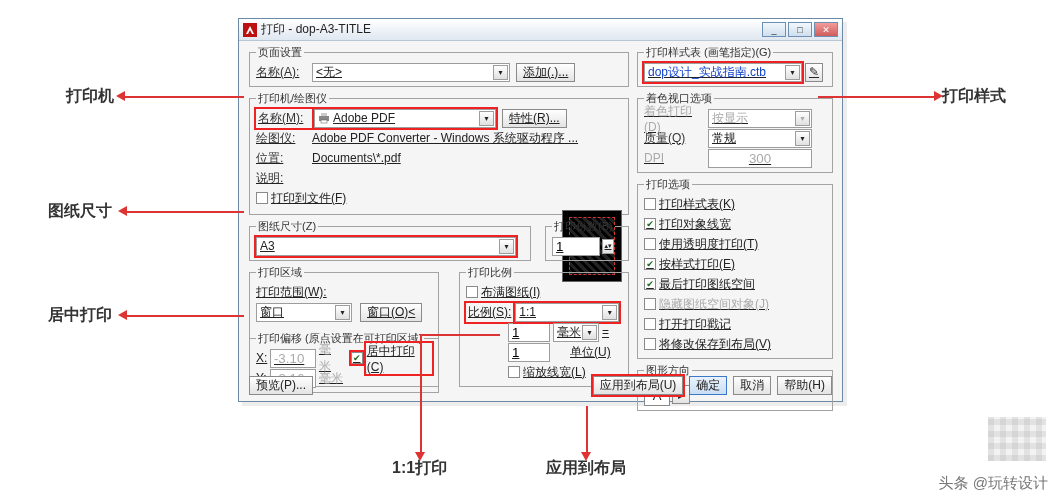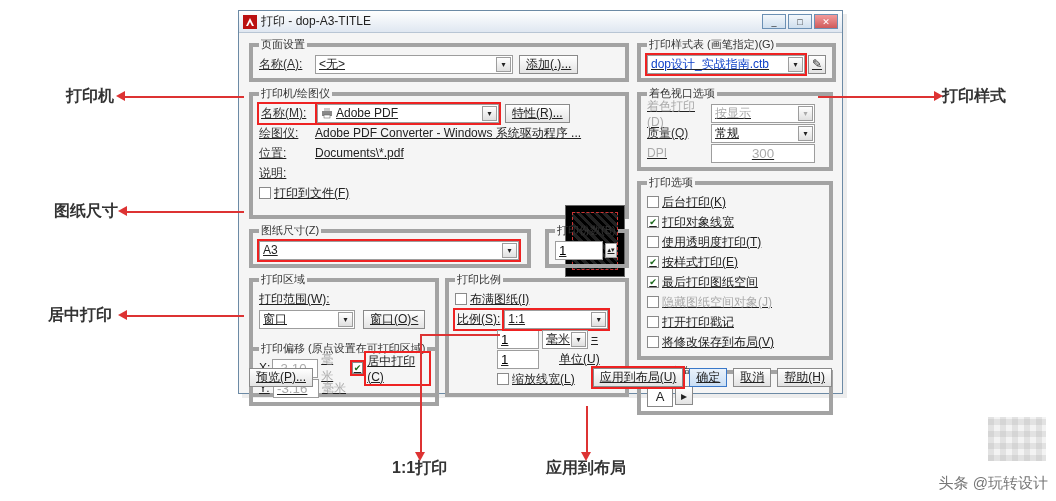--- a/index.html
+++ b/index.html
@@ -1,40 +1,40 @@
 <!DOCTYPE html>
 <html><head>
 <meta charset="utf-8">
 <style>
   * { box-sizing: border-box; font-family: "Microsoft YaHei", SimSun, sans-serif; }
   body { margin:0; background:#fff; width:1056px; height:501px; position:relative; font-size:12px; color:#222; }
-  .dialog { position:absolute; left:238px; top:10px; width:605px; height:384px; background:#f5f5f5; border:1px solid #6c8aa5; box-shadow:4px 4px 0 rgba(0,0,0,.07); }
+  .dialog { position:absolute; left:238px; top:18px; width:605px; height:384px; background:#f5f5f5; border:1px solid #6c8aa5; box-shadow:4px 4px 0 rgba(0,0,0,.07); }
   .titlebar { height:22px; background:linear-gradient(#fff,#dfe7f1); border-bottom:1px solid #b8c5d4; display:flex; align-items:center; padding:0 4px; }
   .titlebar .logo { width:14px; height:14px; margin-right:4px; display:flex; }
   .titlebar .ttl { flex:1; }
   .titlebar .btn { width:24px; height:15px; margin-left:2px; border:1px solid #6b90b4; background:linear-gradient(#f3f7fb,#cfdfee); font-size:9px; display:flex; align-items:center; justify-content:center; }
   .titlebar .btn.close { background:linear-gradient(#f39b9b,#cf5b5b); color:#fff; }
   .body { padding:6px 10px 6px 10px; height:calc(100% - 22px); position:relative; }
-  fieldset { border:4px solid #a3a3a3; margin:0 0 4px 0; padding:2px 6px 4px 6px; position:relative; }
+  fieldset { border:1px solid #a3a3a3; margin:0 0 4px 0; padding:2px 6px 4px 6px; position:relative; }
   legend { padding:0 2px; font-size:11px; color:#333; }
   .row { display:flex; align-items:center; height:20px;text-decoration:underline; }
   .lbl { width:56px; color:#333; }
   .combo { height:19px; border:1px solid #9d9d9d; background:#fff; display:flex; align-items:center; padding:0 3px; flex:1; position:relative; }
   .combo .arr, .arrbtn { width:15px; height:15px; border:1px solid #9d9d9d; background:linear-gradient(#fff,#e0e0e0); font-size:8px; display:flex; align-items:center; justify-content:center; position:absolute; right:1px; top:1px; }
   .btn2 { height:19px; border:1px solid #8a8a8a; background:linear-gradient(#fff,#e3e3e3); padding:0 6px; display:flex; align-items:center; }
   .ck { width:12px; height:12px; border:1px solid #8a8a8a; background:#fff; margin-right:3px; display:flex; align-items:center; justify-content:center; font-size:9px; color:#1c6a1c;}
   .ck.on::after{content:"✔";}
   .radio{width:11px;height:11px;border:1px solid #7a7a7a;border-radius:50%;margin-right:3px;display:inline-flex;align-items:center;justify-content:center;}
   .radio.on::after{content:"";width:5px;height:5px;background:#2b66a2;border-radius:50%;}
   .num { height:19px; border:1px solid #9d9d9d; background:#fff; padding:0 3px; width:54px; }
   .leftcol{position:absolute;left:10px;top:4px;width:380px;}
   .rightcol{position:absolute;left:398px;top:4px;width:196px;}
   .preview{position:absolute;left:312px;top:104px;width:60px;height:72px;border:1px solid #666;background:#000;}
   .preview .inner{position:absolute;left:6px;top:6px;right:6px;bottom:6px;border:1px dashed #c33;background:repeating-linear-gradient(45deg,#222,#222 3px,#000 3px,#000 6px);}
-  .bottombar{position:absolute;bottom:6px;left:10px;right:10px;display:flex;align-items:flex-end;text-decoration:underline;}
+  .bottombar{position:absolute;bottom:6px;left:10px;right:10px;display:flex;align-items:flex-end;}
   .bottombar .sp{flex:1;}
   .hl-red-box{outline:2px solid #e22;}
   
   .ann { position:absolute; font-size:16px; color:#333; font-weight:bold;}
   .arrow-line{position:absolute;height:2px;background:#d33;}
   .arrow-line.v{width:2px;height:auto;}
   .arrow-head{position:absolute;width:0;height:0;}
   .arrow-head.r{border-top:5px solid transparent;border-bottom:5px solid transparent;border-left:9px solid #d33;}
   .arrow-head.l{border-top:5px solid transparent;border-bottom:5px solid transparent;border-right:9px solid #d33;}
   .arrow-head.d{border-left:5px solid transparent;border-right:5px solid transparent;border-top:9px solid #d33;}
@@ -69,21 +69,21 @@
         <div class="row">
           <span class="lbl">名称(A):</span>
           <div class="combo" style="width:198px;flex:none">
             <span>&lt;无&gt;</span>
             <div class="arr">▾</div>
           </div>
           <div class="btn2" style="margin-left:6px">添加(.)...</div>
         </div>
       </fieldset>
 
-      <fieldset style="padding-bottom:12px">
+      <fieldset style="padding-bottom:6px">
         <legend>打印机/绘图仪</legend>
         <div class="row">
           <span class="lbl hl-red-box" style="padding:1px 2px">名称(M):</span>
           <div class="combo hl-red-box" style="width:182px;flex:none;margin-left:2px">
             <span style="width:12px;height:12px;margin-right:3px">
               <svg viewBox="0 0 12 12">
                   <rect x="1" y="4" width="10" height="5" fill="#888"></rect>
                   <rect x="3" y="1" width="6" height="3" fill="#ccc"></rect>
                   <rect x="3" y="8" width="6" height="3" fill="#fff" stroke="#555" stroke-width=".5"></rect>
                 </svg>
@@ -126,21 +126,21 @@
         </fieldset>
         <fieldset style="width:84px">
           <legend>打印份数(B)</legend>
           <div class="row">
               <input class="num" style="width: 48px;" value="1">
               <div class="arrbtn" style="position:static;margin-left:2px;width:12px;font-size:7px;flex-direction:column;line-height:6px">▴▾</div>
             </div>
         </fieldset>
       </div>
 
-      <div style="display:flex;gap:6px">
+      <div style="display:flex;gap:20px">
         <fieldset style="width:190px">
           <legend>打印区域</legend>
           <div class="row">
               <span>打印范围(W):</span>
             </div>
           <div class="row">
             <div class="combo" style="width:96px;flex:none">
               <span>窗口</span>
                 <div class="arr">▾</div>
             </div>
@@ -230,21 +230,21 @@
           </div>
         <div class="row">
             <span class="lbl" style="width:64px;color:#aaa">DPI</span>
             <input class="num" style="width: 104px; color: rgb(170, 170, 170); text-align: center;" disabled="" value="300">
           </div>
       </fieldset>
       <fieldset>
         <legend>打印选项</legend>
         <div class="row">
             <span class="ck"></span>
-            <span>后台打印(K)</span>
+            <span>打印样式表(K)</span>
           </div>
         <div class="row">
             <span class="ck on"></span>
             <span>打印对象线宽</span>
           </div>
         <div class="row">
             <span class="ck"></span>
             <span>使用透明度打印(T)</span>
           </div>
         <div class="row">
@@ -287,21 +287,21 @@
       <div class="btn2" style="margin-left:6px">取消</div>
       <div class="btn2" style="margin-left:6px">帮助(H)</div>
     </div>
   </div>
 </div>
 
 <div class="ann" style="left:66px;top:86px">打印机</div>
 <div class="arrow-line" style="left:124px;top:96px;width:120px"></div>
 <div class="arrow-head l" style="left:116px;top:91px"></div>
 
-<div class="ann" style="left:54px;top:201px">图纸尺寸</div>
+<div class="ann" style="left:48px;top:201px">图纸尺寸</div>
 <div class="arrow-line" style="left:126px;top:211px;width:118px"></div>
 <div class="arrow-head l" style="left:118px;top:206px"></div>
 
 <div class="ann" style="left:48px;top:305px">居中打印</div>
 <div class="arrow-line" style="left:126px;top:315px;width:118px"></div>
 <div class="arrow-head l" style="left:118px;top:310px"></div>
 
 <div class="ann" style="left:942px;top:86px">打印样式</div>
 <div class="arrow-line" style="left:818px;top:96px;width:118px"></div>
 <div class="arrow-head r" style="left:934px;top:91px"></div>

